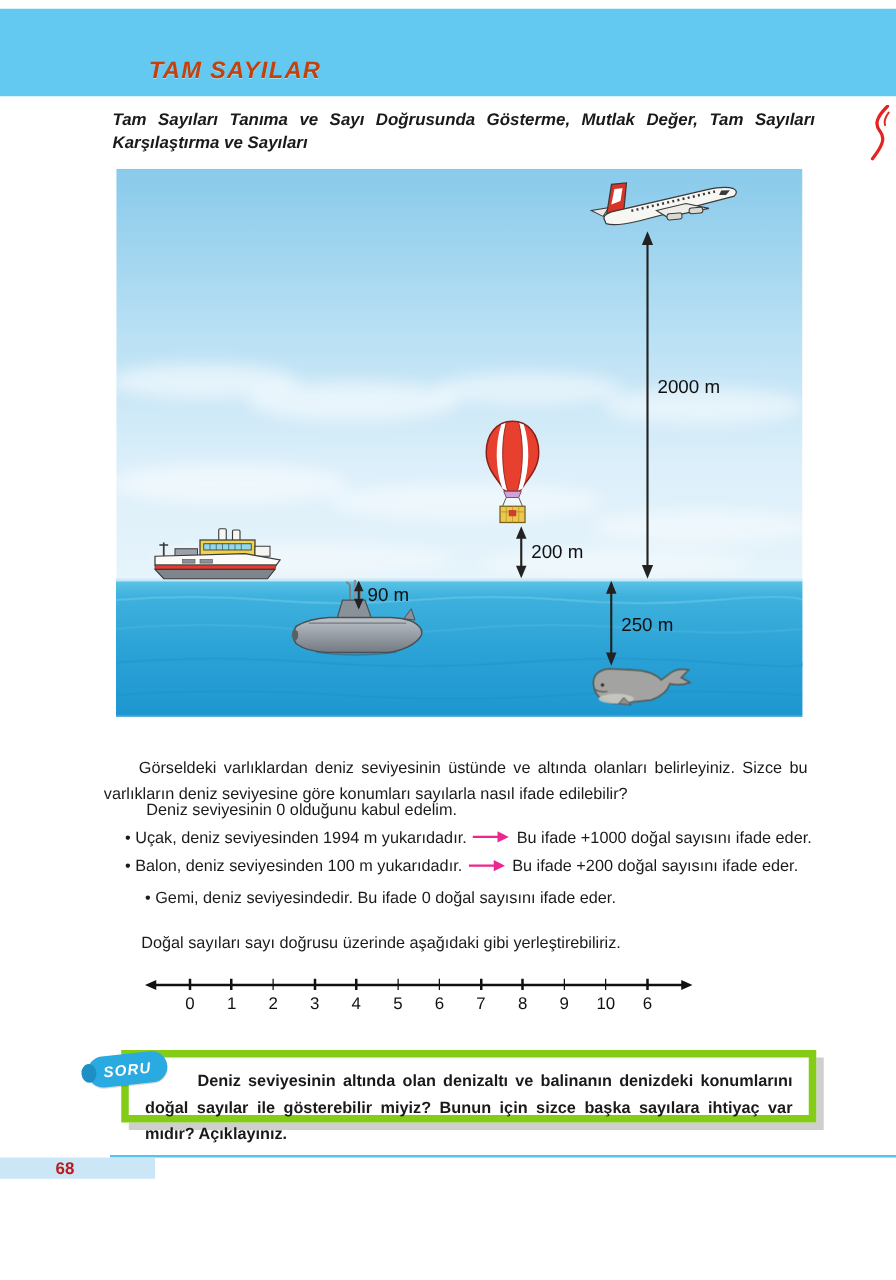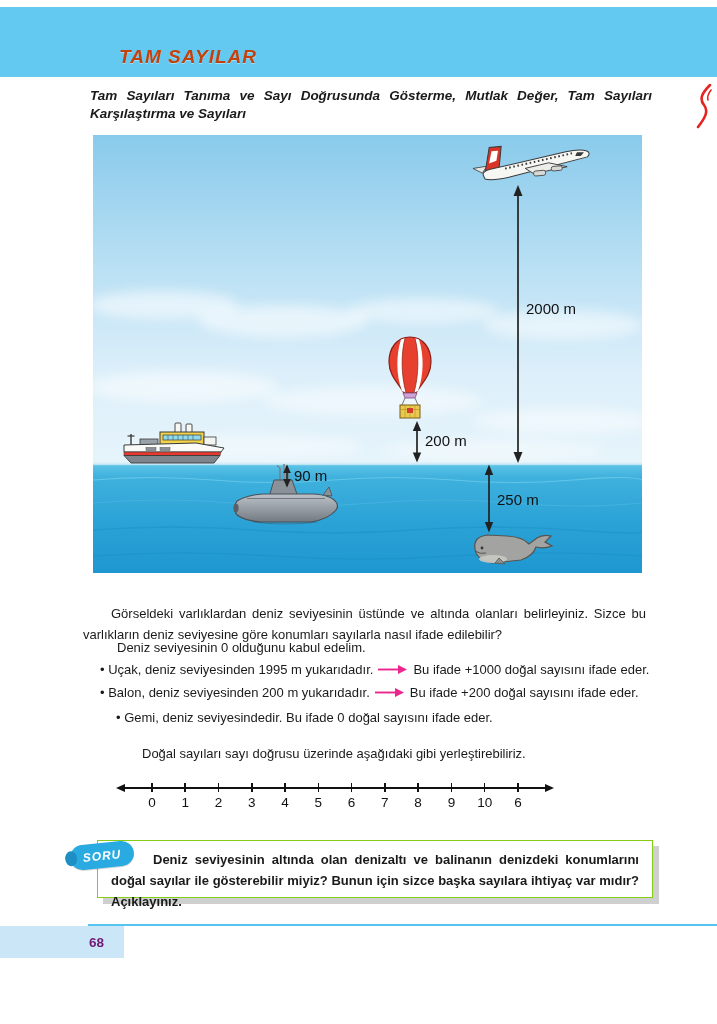--- a/index.html
+++ b/index.html
@@ -21,57 +21,57 @@
   }
   
   .illustration{position:absolute;left:93px;top:135px;width:549px;height:438px;}
   
   .para{position:absolute;font-size:13px;line-height:20.5px;}
   .intro{left:83px;top:591px;width:563px;text-align:justify;text-indent:28px;}
   .assumption{left:117px;top:638px;text-align:center;}
   .bullet{position:absolute;left:100px;font-size:13px;white-space:nowrap;}
   .bullet svg{vertical-align:-1px;margin:0 5px;}
   .b1{top:662px;} .b2{top:685px;} .b3{top:710px;margin-left:16px;}
-  .numline-intro{left:113px;top:744px;margin-left:29px;}
+  .numline-intro{left:113px;top:744px;}
   
   .numberline{position:absolute;left:117px;top:779px;width:436px;height:32px;}
   .nl-line{position:absolute;left:4px;right:4px;top:8px;height:1.6px;background:#111;}
   .nl-arrow{position:absolute;top:4.6px;width:0;height:0;border-top:4.3px solid transparent;border-bottom:4.3px solid transparent;}
   .nl-arrow.left{left:-1px;border-right:9px solid #111;}
   .nl-arrow.right{right:-1px;border-left:9px solid #111;}
   .nl-ticks{position:absolute;left:25px;top:0;width:386px;display:flex;justify-content:space-between;}
   .nl-item{width:20px;display:flex;flex-direction:column;align-items:center;}
   .nl-tick{width:1.6px;height:9px;background:#111;margin-top:4px;}
   .nl-label{margin-top:3px;font-size:13.5px;color:#111;}
   
   .question-box{
     position:absolute;left:97px;top:840px;width:556px;height:58px;box-sizing:border-box;
-    background:#ffffff;border:1px solid #84cc16;box-shadow:6px 6px 0 #cfcfcf;
+    background:#ffffff;border:6px solid #84cc16;box-shadow:6px 6px 0 #cfcfcf;
     padding:8px 13px 0 13px;
   }
   .question-text{
     font-size:13px;font-weight:700;line-height:21px;text-align:justify;text-indent:42px;margin:0;
   }
   .soru-badge{
     position:absolute;left:70px;top:843px;width:64px;height:25px;background:#29abe2;
     border-radius:13px;transform:rotate(-6deg);z-index:3;
     display:flex;align-items:center;justify-content:center;
     color:#ffffff;font-size:12px;font-weight:800;font-style:italic;letter-spacing:1px;
     box-shadow:0 1px 0 rgba(0,0,0,.15);
   }
   .soru-badge::before{
     content:"";position:absolute;left:-5px;top:5px;width:12px;height:15px;background:#1e8fc4;
     border-radius:50%;z-index:-1;
   }
   
   .footer-line{position:absolute;left:88px;right:0;top:924px;height:2px;background:#56c4f0;}
   .footer-tab{
-    position:absolute;left:0;top:926px;width:124px;height:32px;background:#cbe6f7;
-    display:flex;align-items:center;justify-content:flex-end;padding-right:20px;box-sizing:border-box;
-    font-size:13.5px;font-weight:700;color:#701a75;
+    position:absolute;left:0;top:926px;width:124px;height:17px;background:#cbe6f7;
+    display:flex;align-items:center;justify-content:center;padding-right:20px;box-sizing:border-box;
+    font-size:13.5px;font-weight:700;color:#b91c1c;
   }
 </style>
 </head>
 <body>
 
 <div class="chapter-band"></div>
 <div class="chapter-title">TAM SAYILAR</div>
 
 <svg class="red-squiggle" width="22" height="46" viewBox="0 0 22 46">
   <path d="M15,1 C7,9 4,15 9,21 C14,27 10,34 3,43" fill="none" stroke="#e52421" stroke-width="2.6" stroke-linecap="round"></path>
@@ -224,27 +224,27 @@
     <polygon points="396,329.5 391.8,340 400.2,340" fill="#222222"></polygon>
     <polygon points="396,397.5 391.8,387 400.2,387" fill="#222222"></polygon>
   </g>
   <text x="404" y="370" font-size="15" fill="#111111">250 m</text>
 </svg>
 
 <p class="para intro">Görseldeki varlıklardan deniz seviyesinin üstünde ve altında olanları belirleyiniz. Sizce bu varlıkların deniz seviyesine göre konumları sayılarla nasıl ifade edilebilir?</p>
 <div class="para assumption">Deniz seviyesinin 0 olduğunu kabul edelim.</div>
 
 <div class="bullet b1">
-  <span>• Uçak, deniz seviyesinden 1995 m yukarıdadır.</span><svg width="30" height="11" viewBox="0 0 30 11">
+  <span>• Uçak, deniz seviyesinden 1994 m yukarıdadır.</span><svg width="30" height="11" viewBox="0 0 30 11">
       <line x1="0" y1="5.5" x2="21" y2="5.5" stroke="#ec268f" stroke-width="1.9"></line>
       <polygon points="20,1 29,5.5 20,10" fill="#ec268f"></polygon>
     </svg><span>Bu ifade +1000 doğal sayısını ifade eder.</span>
 </div>
 <div class="bullet b2">
-  <span>• Balon, deniz seviyesinden 200 m yukarıdadır.</span><svg width="30" height="11" viewBox="0 0 30 11">
+  <span>• Balon, deniz seviyesinden 100 m yukarıdadır.</span><svg width="30" height="11" viewBox="0 0 30 11">
       <line x1="0" y1="5.5" x2="21" y2="5.5" stroke="#ec268f" stroke-width="1.9"></line>
       <polygon points="20,1 29,5.5 20,10" fill="#ec268f"></polygon>
     </svg><span>Bu ifade +200 doğal sayısını ifade eder.</span>
 </div>
 <div class="bullet b3">
   <span>• Gemi, deniz seviyesindedir. Bu ifade 0 doğal sayısını ifade eder.</span><span></span>
 </div>
 
 <div class="para numline-intro">Doğal sayıları sayı doğrusu üzerinde aşağıdaki gibi yerleştirebiliriz.</div>
 

